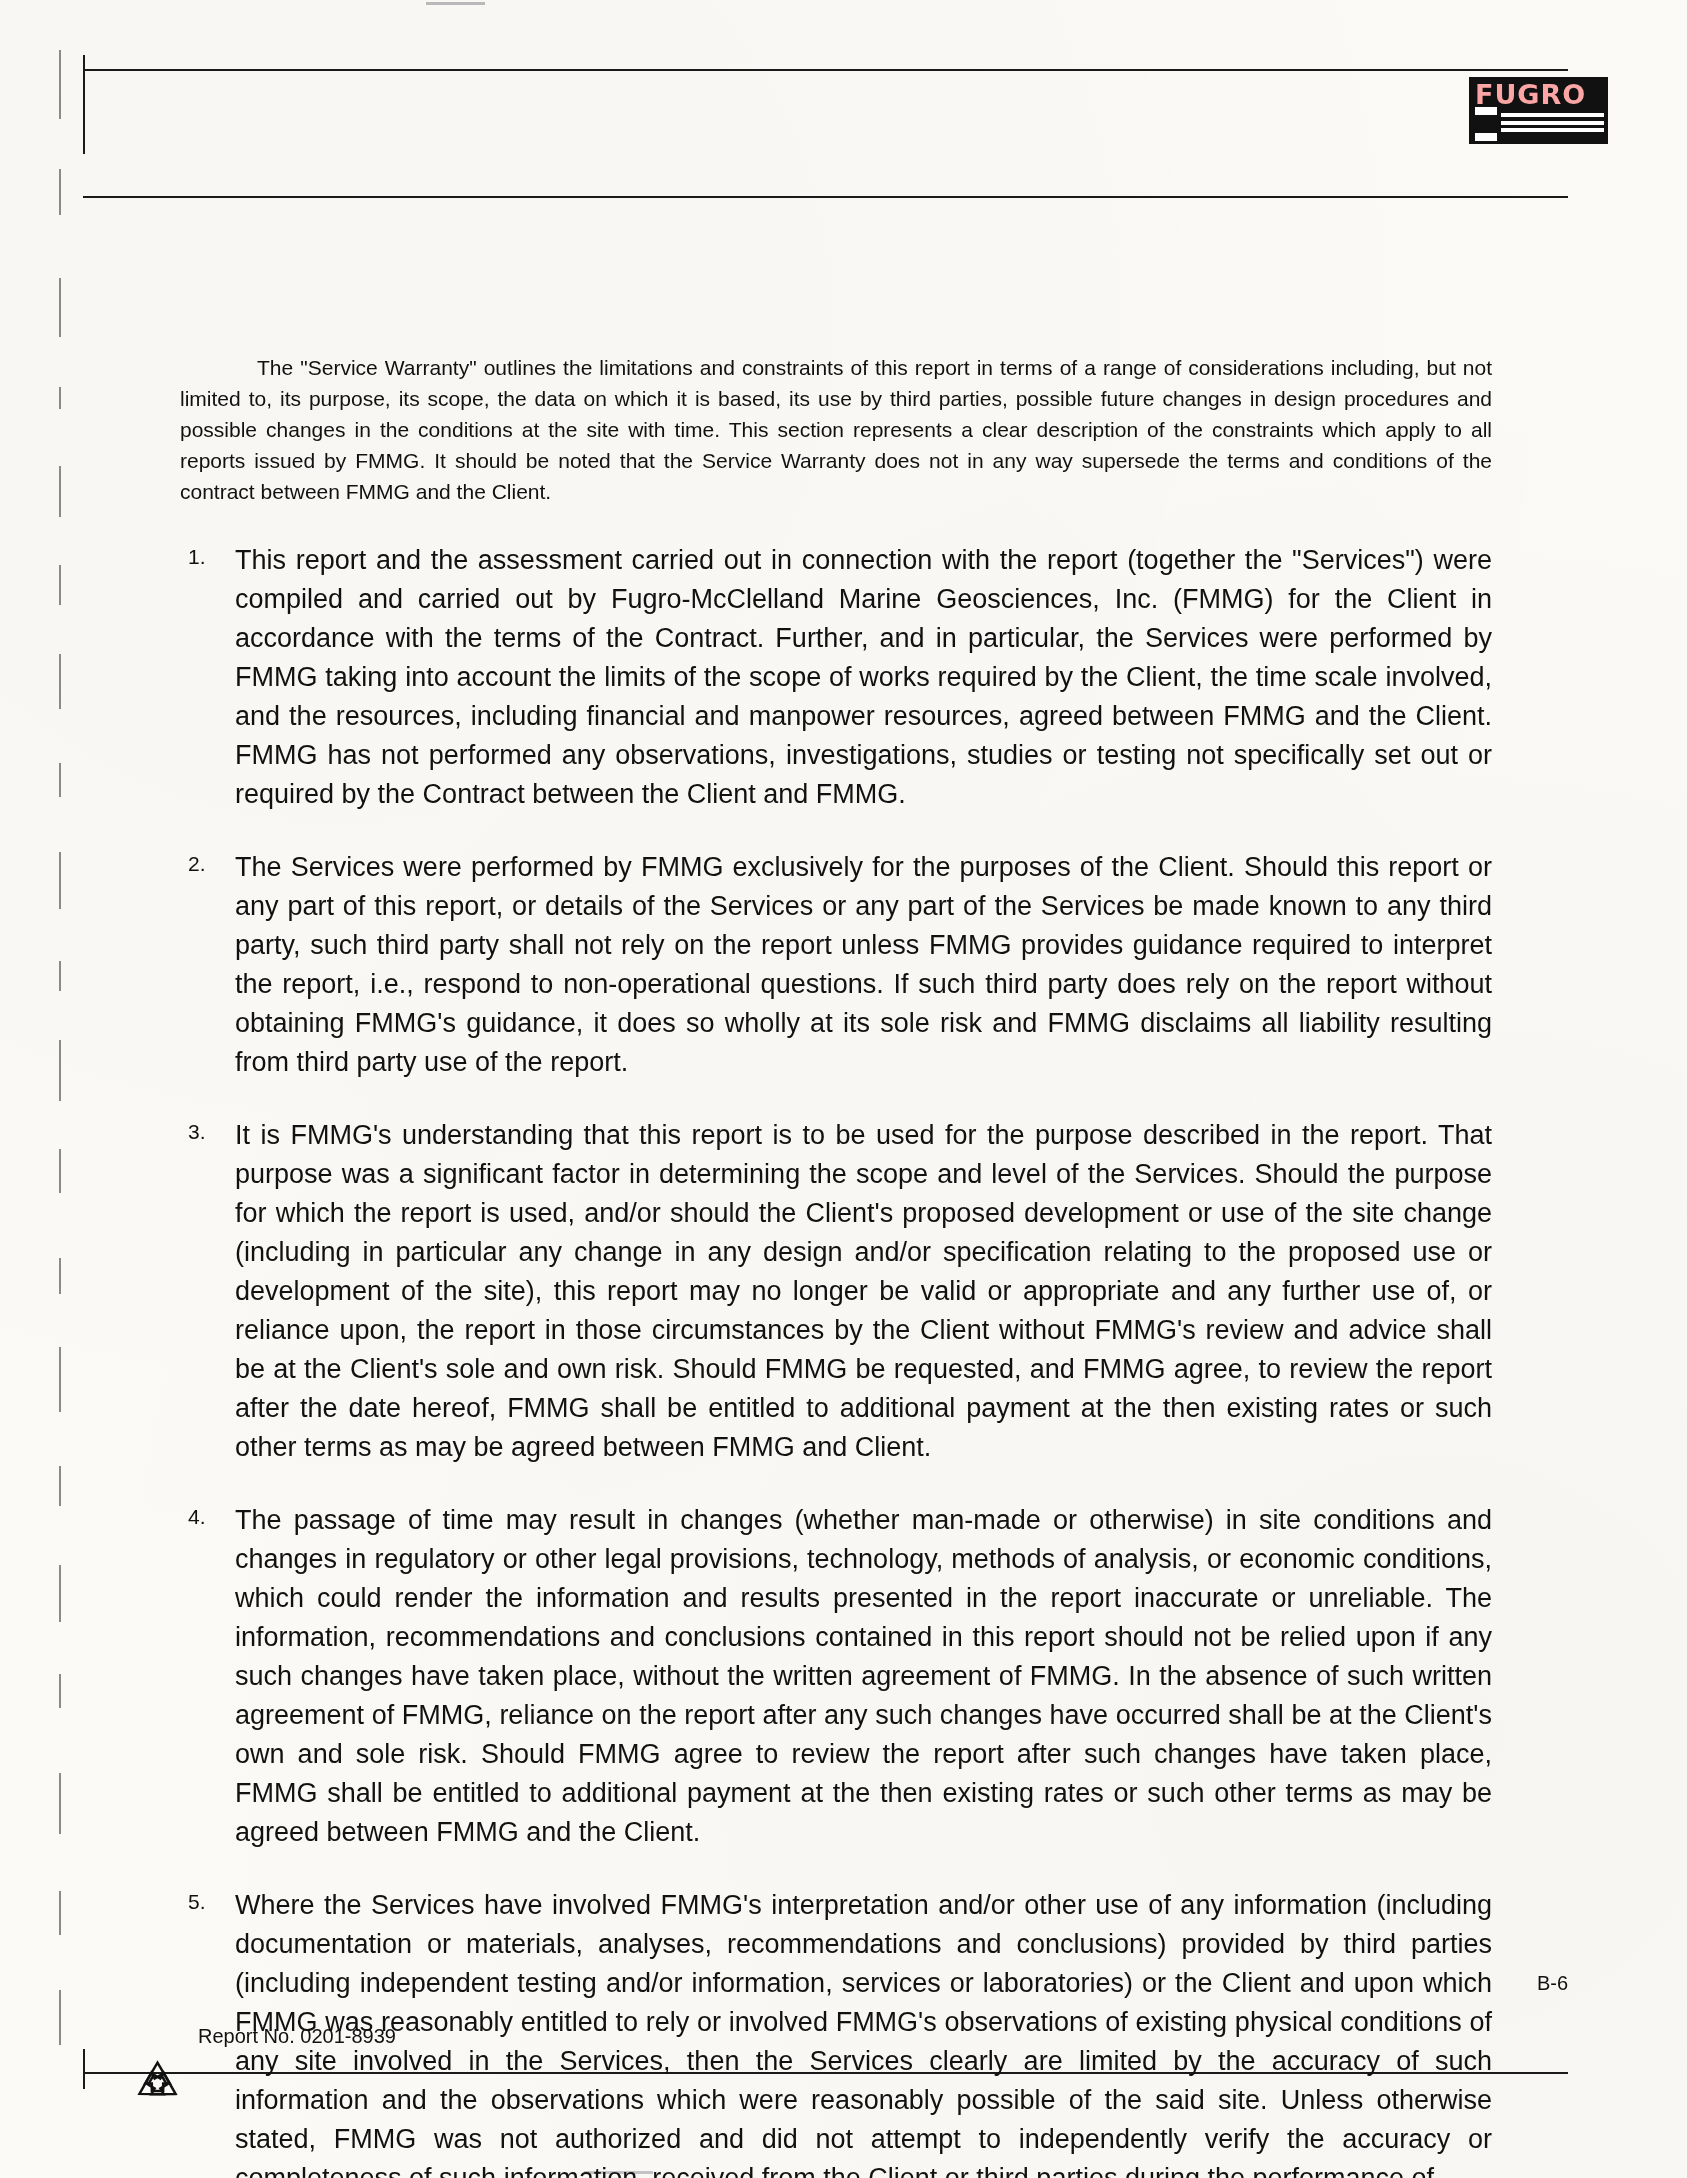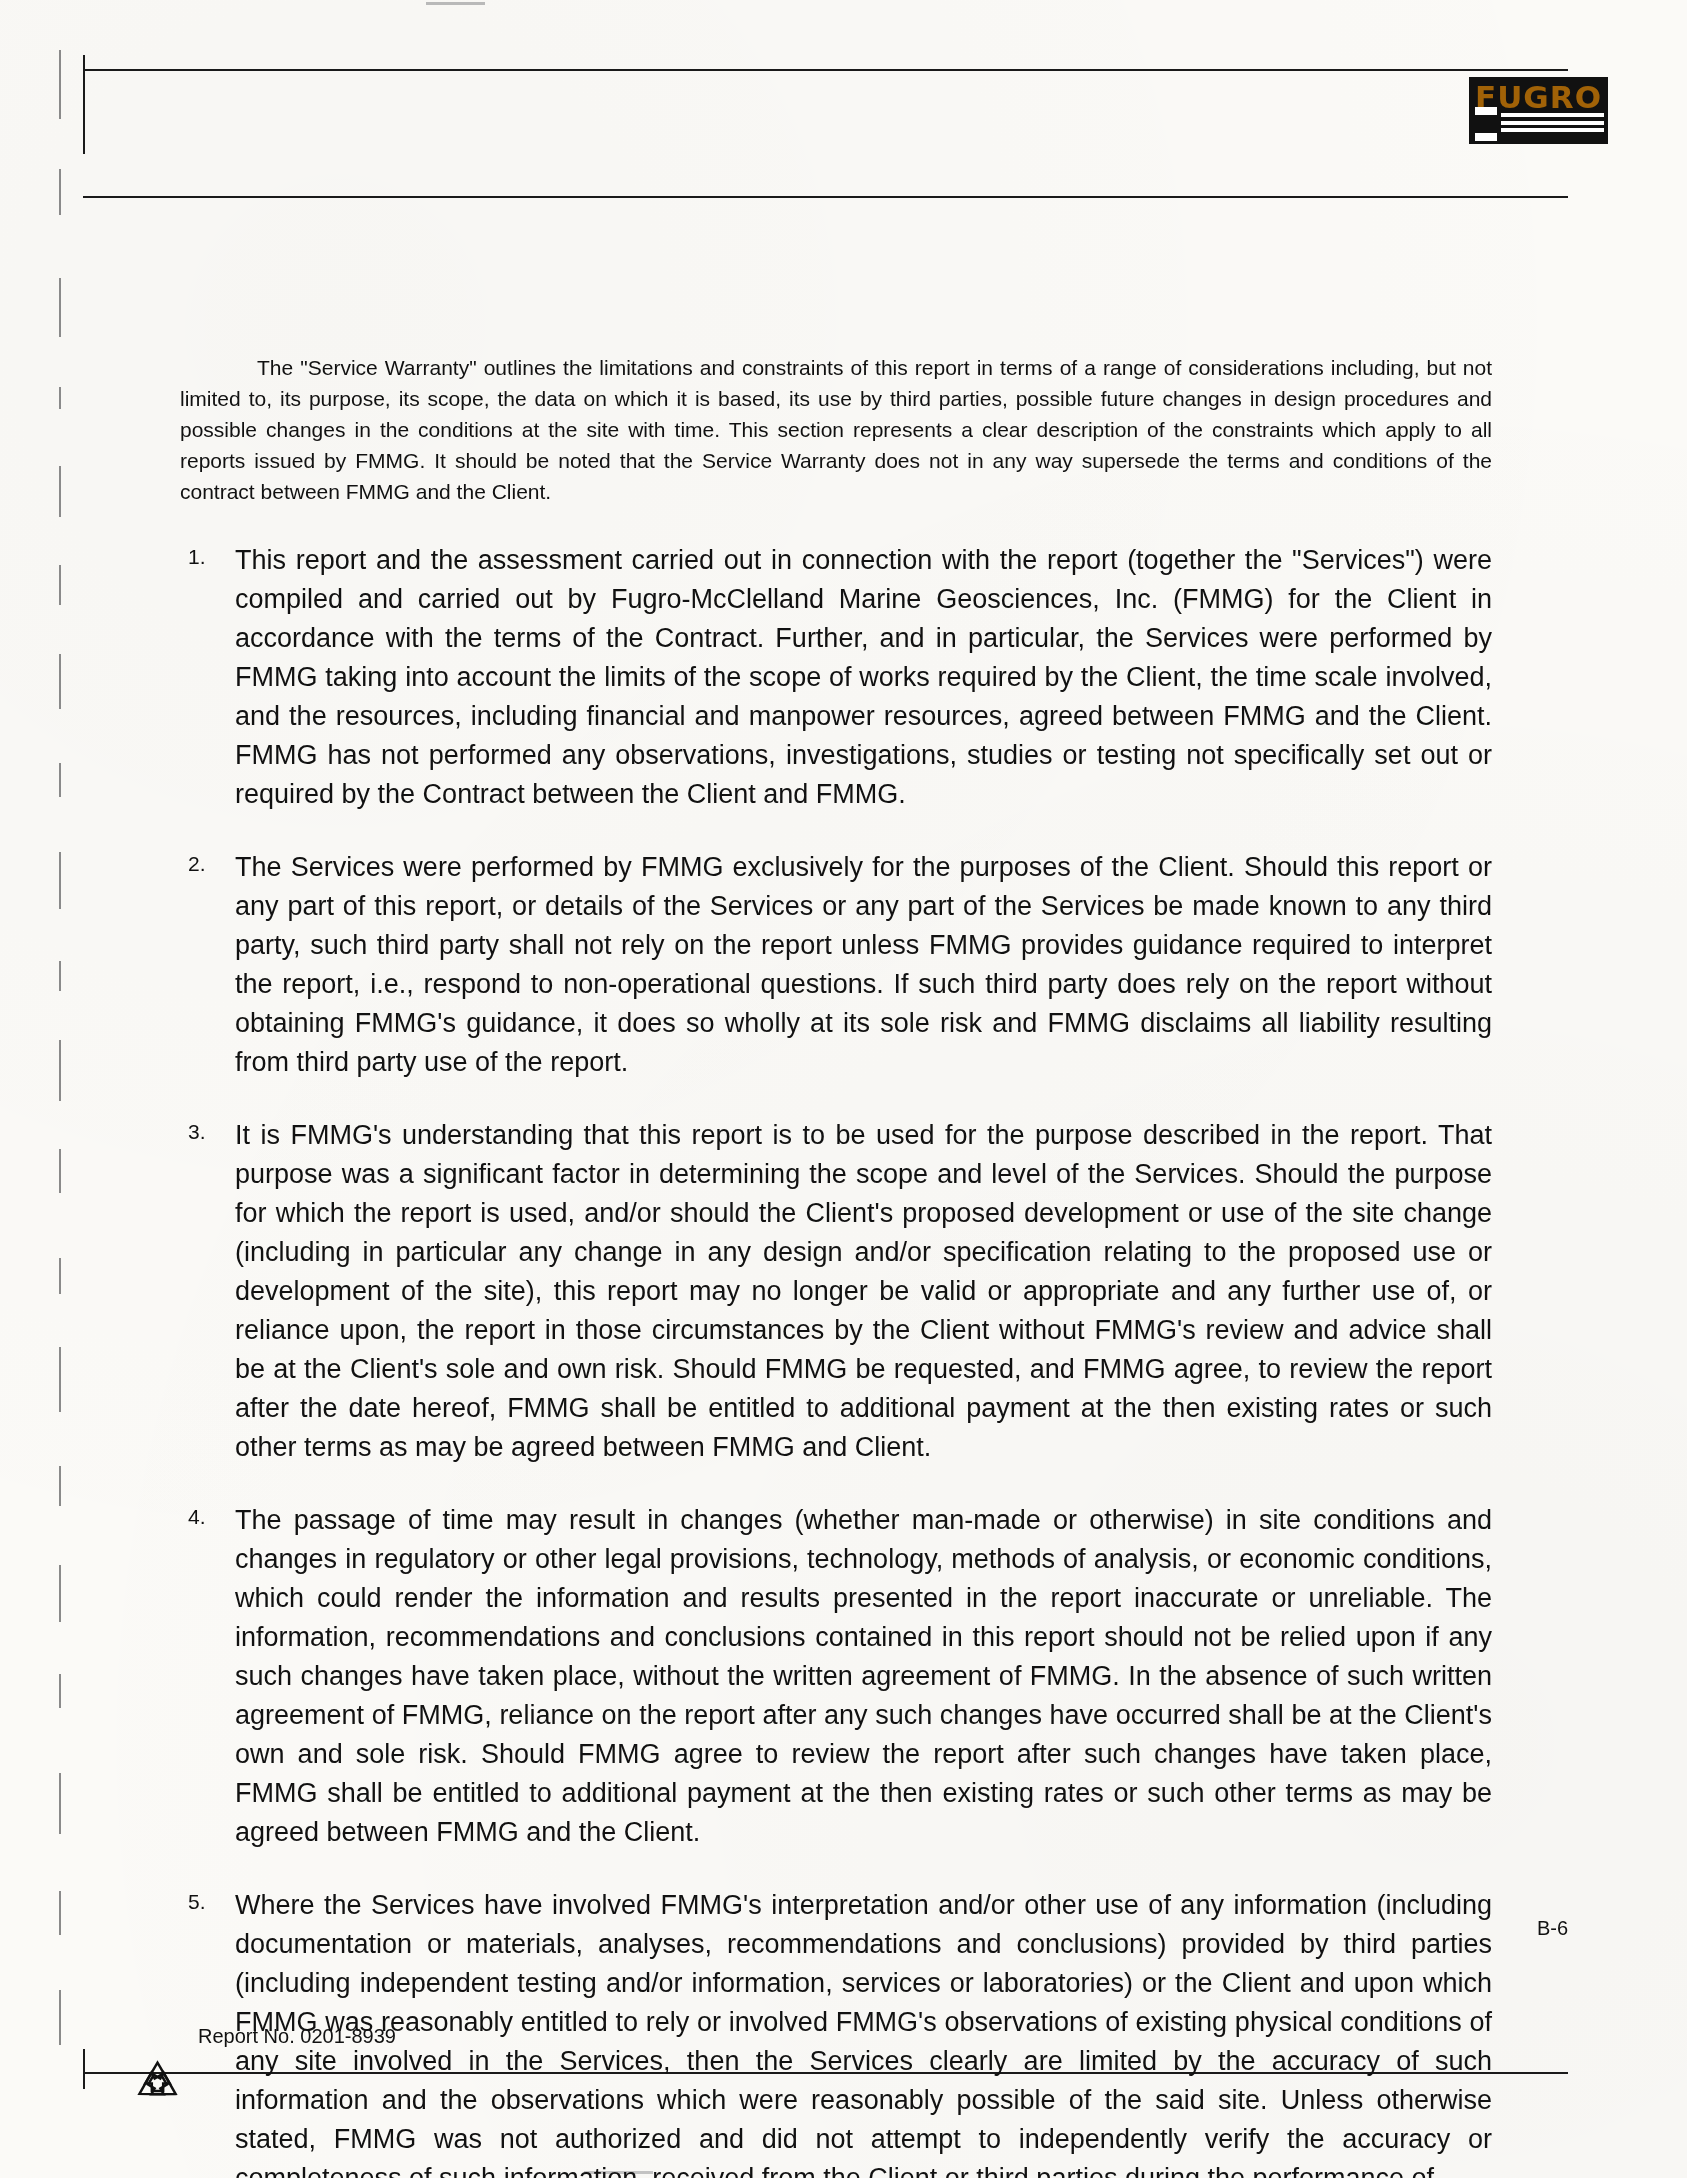--- a/index.html
+++ b/index.html
@@ -78,24 +78,24 @@
     top: 77px;
     width: 139px;
     height: 67px;
     background: #111;
     overflow: hidden;
   }
   .logo .word {
     position: absolute;
     top: 2px;
     left: 6px;
-    color: #a16207;
+    color: #fca5a5;
     font-family: "DejaVu Sans", sans-serif;
     font-weight: 700;
-    font-size: 31px;
+    font-size: 27px;
     letter-spacing: 1px;
   }
   .logo .bar {
     position: absolute;
     background: #fff;
     height: 4px;
     right: 4px;
   }
   .logo .block {
     position: absolute;
@@ -164,21 +164,21 @@
   
   .footer-left {
     position: absolute;
     left: 198px;
     top: 2025px;
     font-size: 20px;
   }
   .footer-right {
     position: absolute;
     right: 119px;
-    top: 1917px;
+    top: 1972px;
     font-size: 20px;
   }
   .recycle {
     position: absolute;
     left: 127px;
     top: 2057px;
     width: 61px;
     height: 53px;
   }
 </style>

